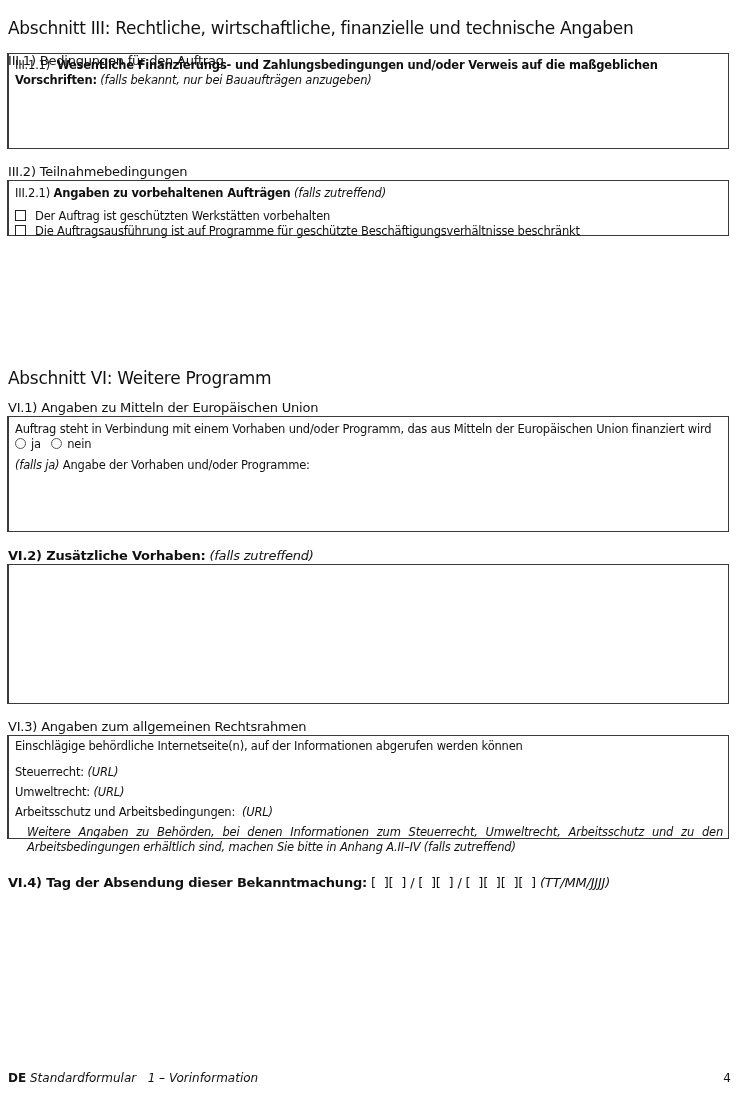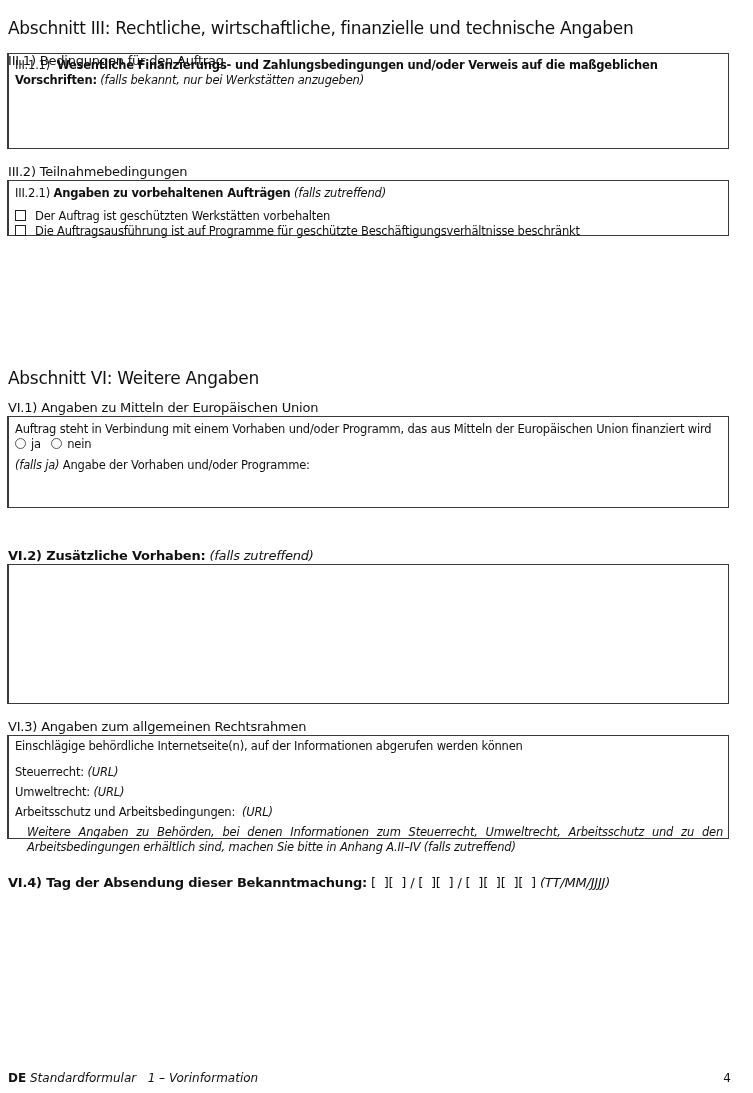--- a/index.html
+++ b/index.html
@@ -41,43 +41,43 @@
 </head>
 <body>
 
 <div class="abs section-title" style="left:8px; top:6px;margin-top:12px;">Abschnitt III: Rechtliche, wirtschaftliche, finanzielle und technische Angaben</div>
 
 <div class="abs sub-title" style="left:8px; top:37px;margin-top:16px;">III.1) Bedingungen für den Auftrag</div>
 <div class="box" style="top:53px; height:96px;">
   <div class="box-text" style="position:absolute; left:6px; top:4px; right:4px;">
     <span>III.1.1)</span>&nbsp;
     <span class="bold">Wesentliche Finanzierungs- und Zahlungsbedingungen und/oder Verweis auf die maßgeblichen Vorschriften:</span>
-    <span class="italic">(falls bekannt, nur bei Werkstätten anzugeben)</span>
+    <span class="italic">(falls bekannt, nur bei Bauaufträgen anzugeben)</span>
   </div>
 </div>
 
 <div class="abs sub-title" style="left:8px; top:164px;">III.2) Teilnahmebedingungen</div>
 <div class="box" style="top:180px; height:56px;">
   <div class="row box-text" style="top:5px;">
     <span>III.2.1)</span>
     <span class="bold">Angaben zu vorbehaltenen Aufträgen</span>
     <span class="italic">(falls zutreffend)</span>
   </div>
   <div class="row box-text" style="top:28px;">
     <span class="checkbox"></span><span>Der Auftrag ist geschützten Werkstätten vorbehalten</span>
   </div>
   <div class="row box-text" style="top:43px;">
     <span class="checkbox"></span><span>Die Auftragsausführung ist auf Programme für geschützte Beschäftigungsverhältnisse beschränkt</span>
   </div>
 </div>
 
-<div class="abs section-title" style="left:8px; top:368px;">Abschnitt VI: Weitere Angaben</div>
+<div class="abs section-title" style="left:8px; top:368px;">Abschnitt VI: Weitere Programm</div>
 
 <div class="abs sub-title" style="left:8px; top:400px;">VI.1) Angaben zu Mitteln der Europäischen Union</div>
-<div class="box" style="top:416px; height:92px;">
+<div class="box" style="top:416px; height:116px;">
   <div class="row box-text" style="top:5px;">Auftrag steht in Verbindung mit einem Vorhaben und/oder Programm, das aus Mitteln der Europäischen Union finanziert wird</div>
   <div class="row box-text" style="top:20px;">
     <span><span class="radio"></span><span>ja</span></span>
     &nbsp;
     <span><span class="radio"></span><span>nein</span></span>
   </div>
   <div class="row box-text" style="top:41px;">
     <span class="italic">(falls ja)</span>
     <span>Angabe der Vorhaben und/oder Programme:</span>
   </div>

